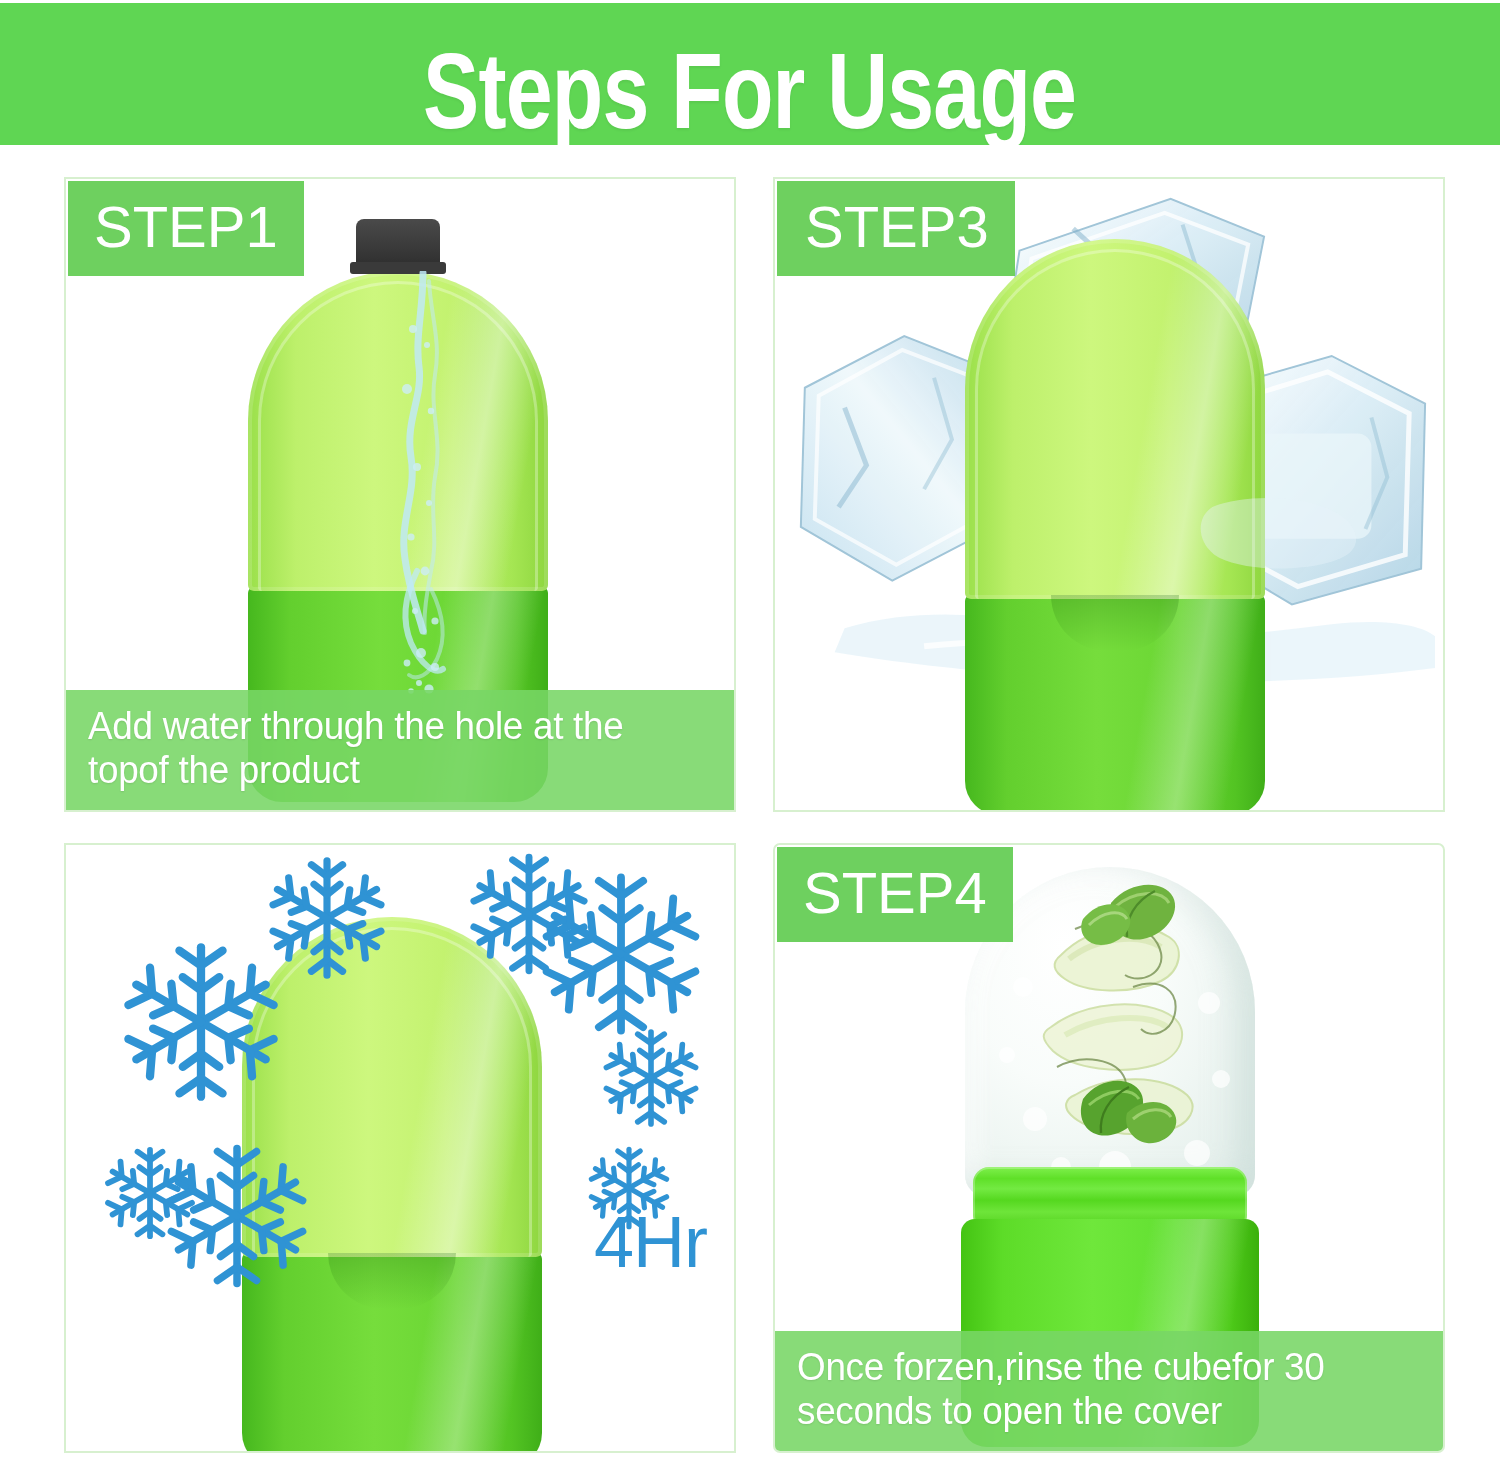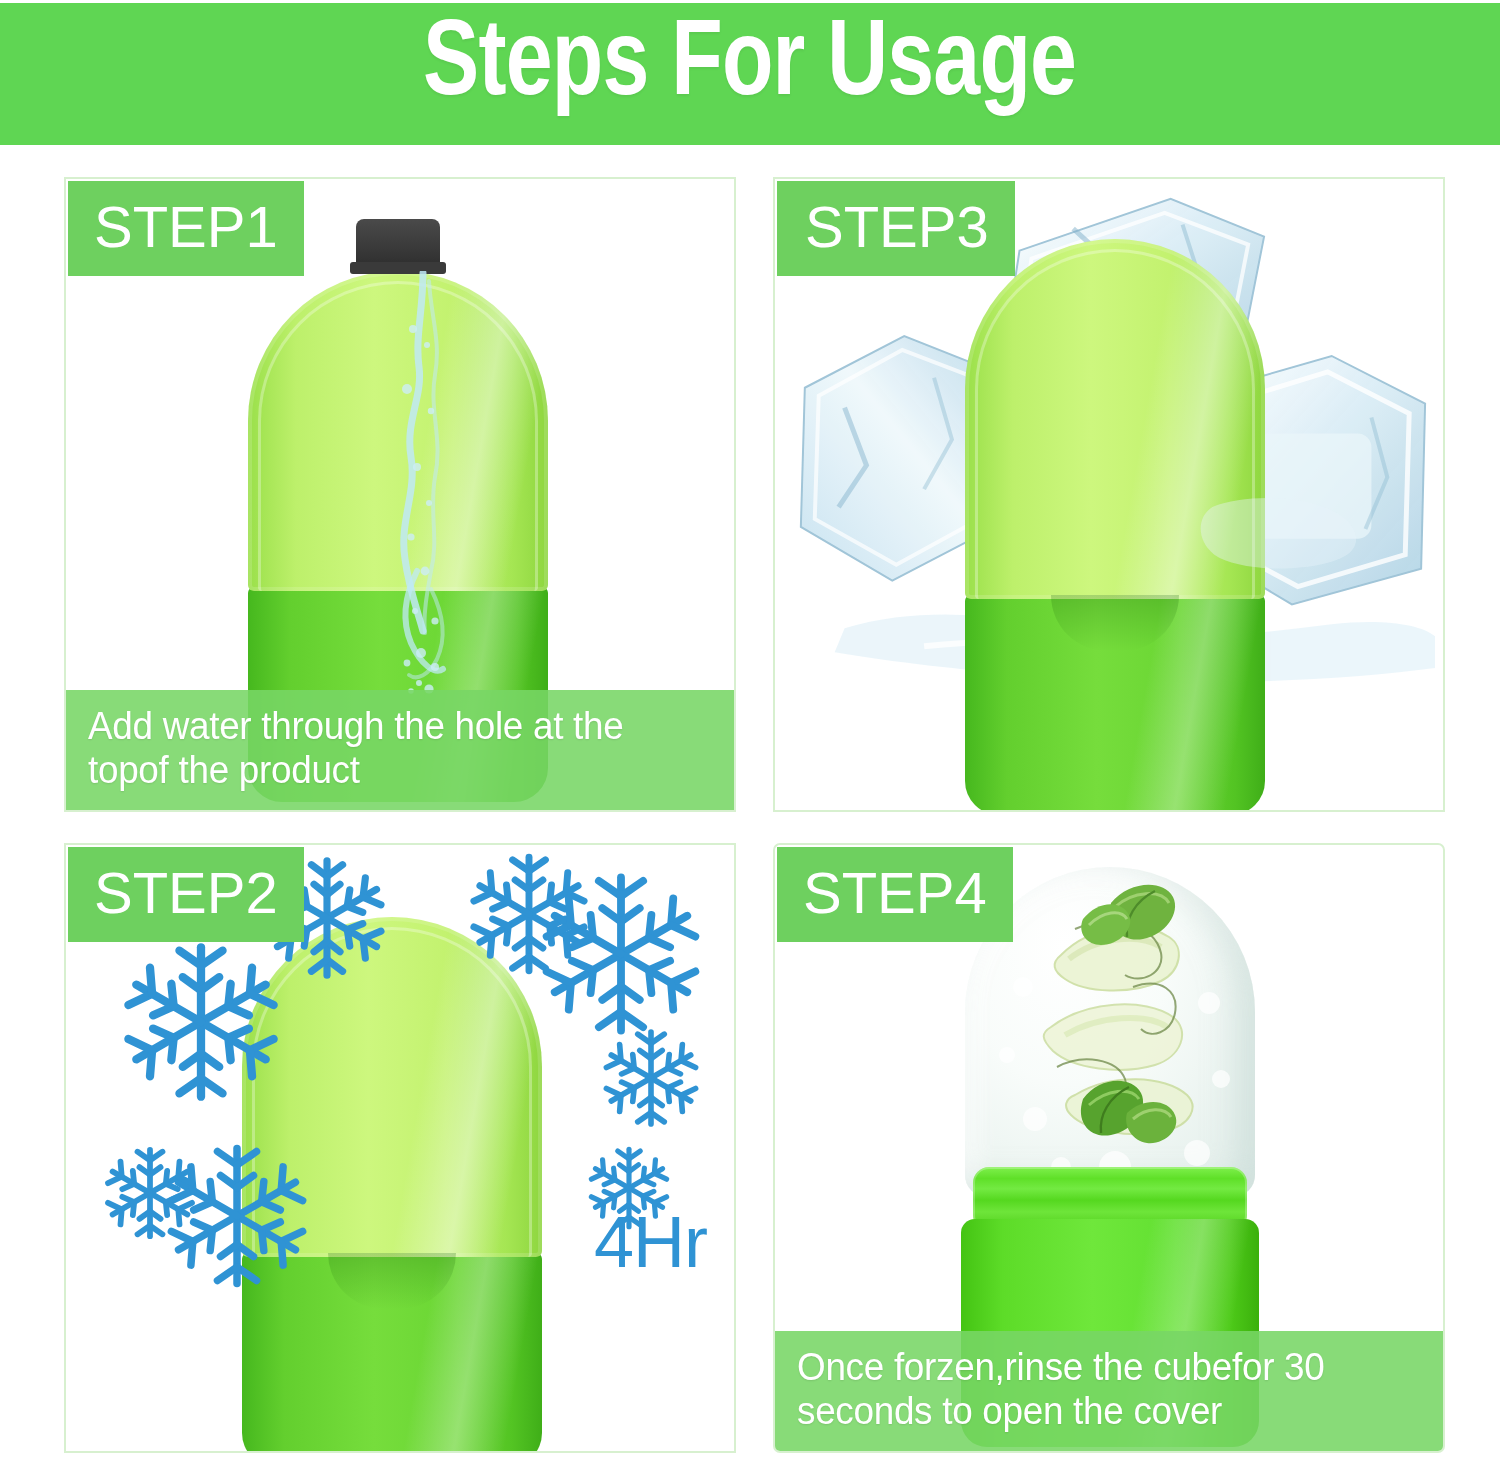--- a/index.html
+++ b/index.html
@@ -8,21 +8,21 @@
     background:#ffffff;
     font-family:"Liberation Sans",sans-serif;
     overflow:hidden;
     position:relative;
   }
 
   
   .header-band{
     position:absolute;left:0;top:3px;width:1500px;height:142px;
     background:#5fd653;
-    display:flex;align-items:flex-start;justify-content:center;
+    display:flex;align-items:flex-end;justify-content:center;
     overflow:hidden;
   }
   .header-title{
     color:#ffffff;
     font-size:108px;
     line-height:1;
     font-weight:700;
     letter-spacing:-1px;
     transform:scaleX(.78);
     transform-origin:center center;
@@ -390,21 +390,20 @@
             <use href="#sfarmA" transform="rotate(60 50 50)"></use>
             <use href="#sfarmA" transform="rotate(120 50 50)"></use>
           <use href="#sfarmA" transform="rotate(180 50 50)"></use>
             <use href="#sfarmA" transform="rotate(240 50 50)"></use>
           <use href="#sfarmA" transform="rotate(300 50 50)"></use>
         </g>
       </svg>
 
       <div class="hr-label" style="left:528px;top:356px;">4Hr</div>
 
-      <div class="step-badge">STEP2</div>
 
     </div>
   </div>
 
   <div class="panel" id="panel-4">
     <div class="stage">
 
       <div class="dome-unit" style="left:190px;top:22px;width:290px;height:580px;">
         <div class="dome-ice">
           <svg width="290" height="330" viewBox="0 0 290 330">

